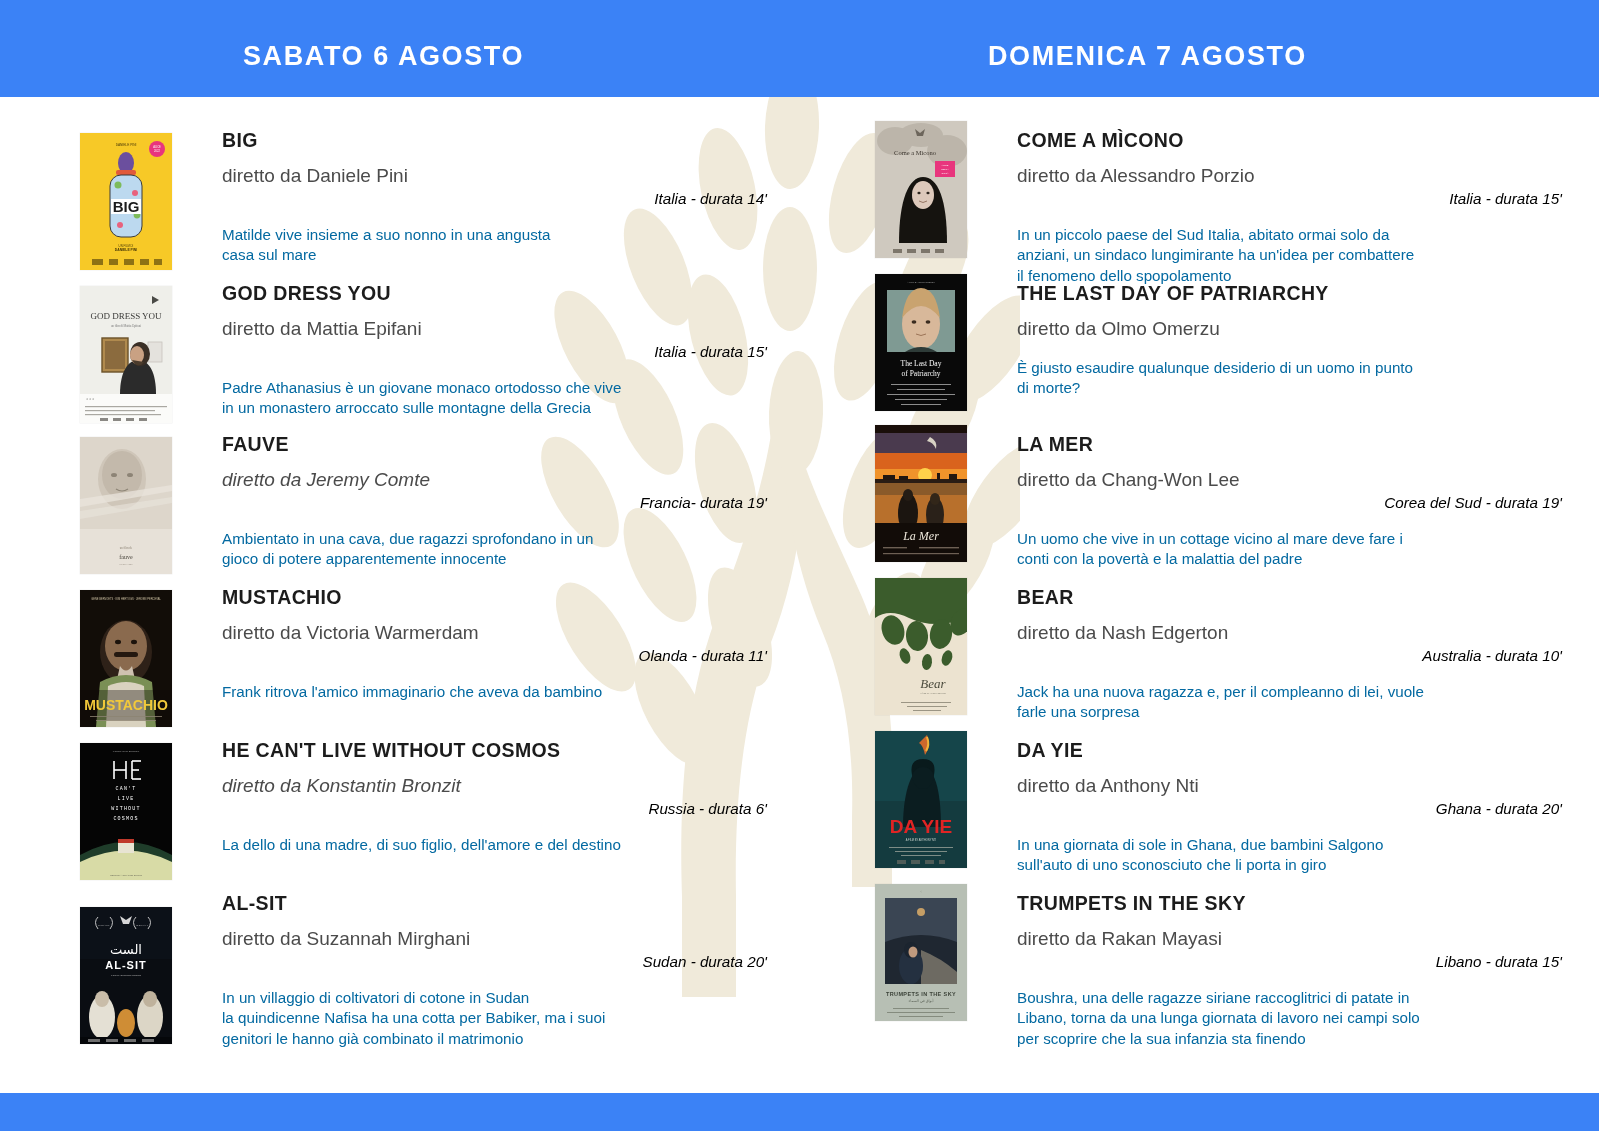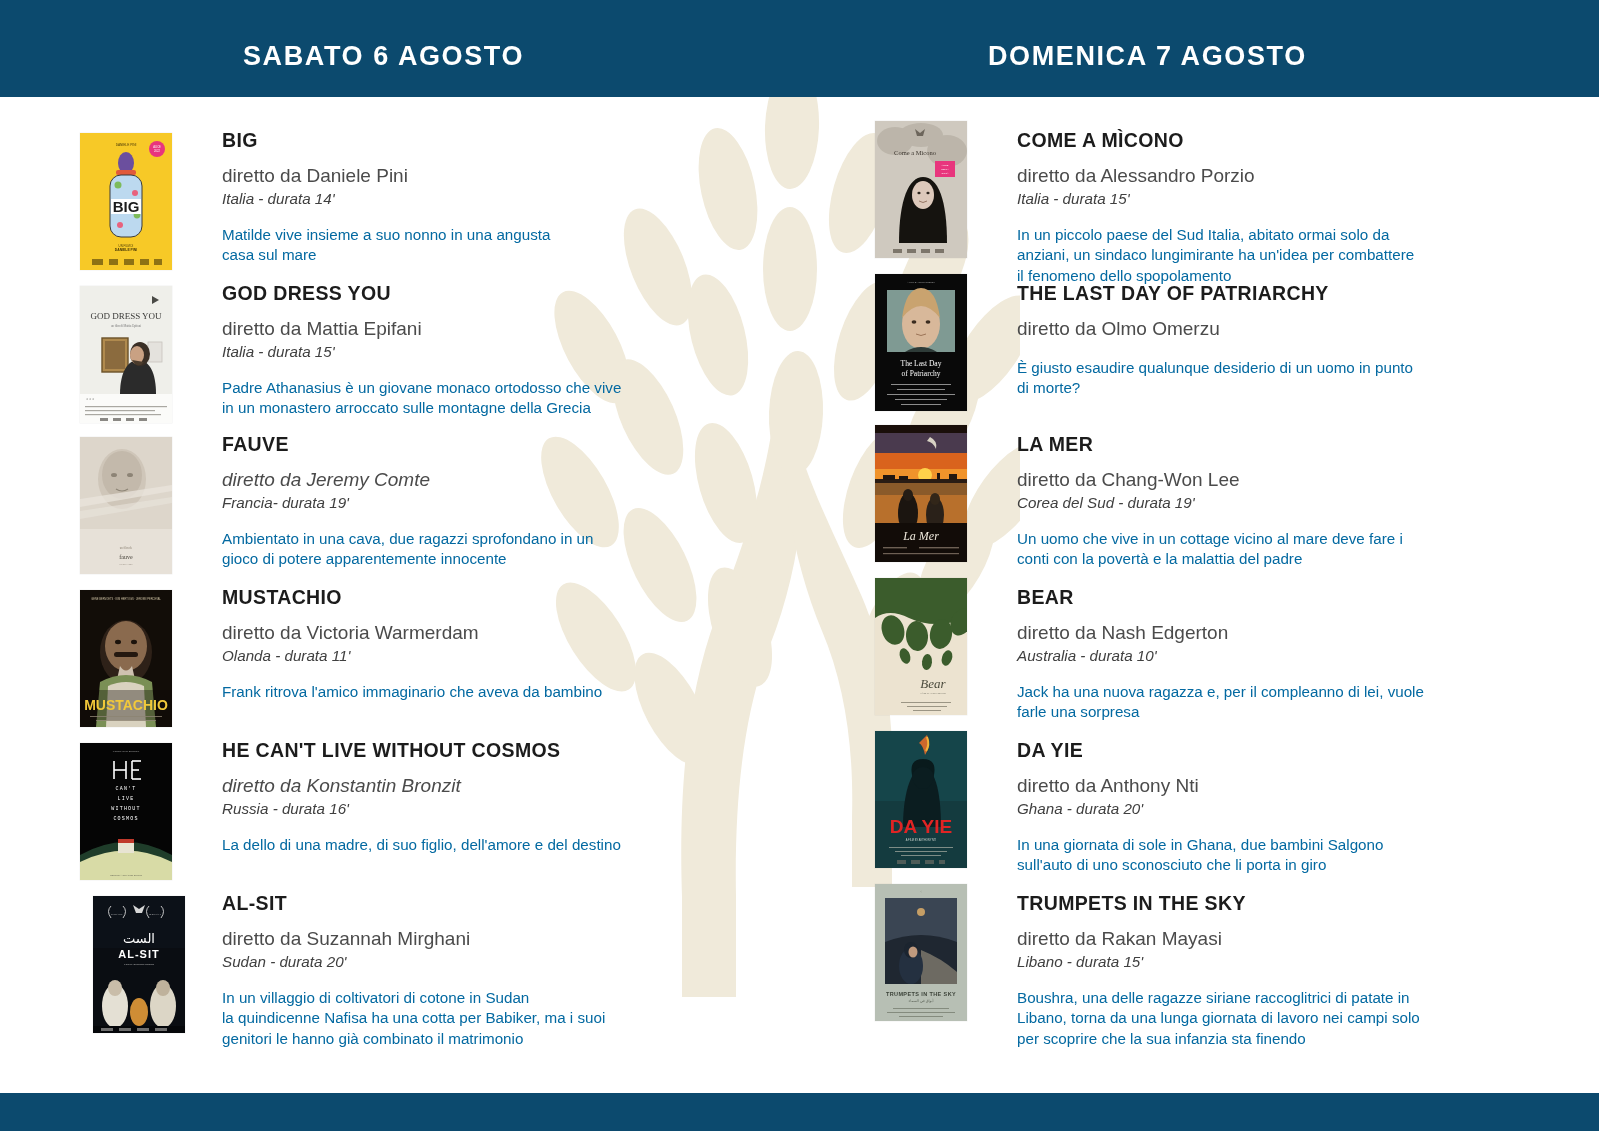--- a/index.html
+++ b/index.html
@@ -16,21 +16,21 @@
     height: 1131px;
     background: #ffffff;
     overflow: hidden;
   }
 
   
   .bar {
     position: absolute;
     left: 0;
     width: 1599px;
-    background: #0c4a6e;
+    background: #3b82f6;
   }
   #header-bar { top: 0; height: 97px; }
   #footer-bar { top: 1093px; height: 38px; }
 
   .bar-title {
     position: absolute;
     top: 41px;
     font-size: 27px;
     font-weight: bold;
     letter-spacing: 1.6px;
@@ -97,22 +97,23 @@
   .credit {
     font-size: 19px;
     color: #4b4b4b;
     line-height: 1.33;
   }
   .credit.italic, .country {
     font-style: italic;
   }
   .country {
     font-size: 15.2px;
-    color: #404040;
+    color: #000000;
     line-height: 1.33;
+    text-align: right;
   }
   .synopsis {
     margin-top: 16px;
     font-size: 15.2px;
     color: #0369a1;
     line-height: 1.35;
   }
 </style>
 </head>
 <body>
@@ -309,26 +310,26 @@
       <path d="M0 112 Q46 86 92 112 L92 137 L0 137 Z" fill="#1f3d2a"></path>
       <path d="M0 119 Q46 96 92 119 L92 137 L0 137 Z" fill="#d8dba6"></path>
       <rect x="38" y="96" width="16" height="14" fill="#e8e4d2"></rect>
       <rect x="38" y="96" width="16" height="4" fill="#c0392b"></rect>
       <text x="46" y="133" font-size="2.2" fill="#6b6b5a" text-anchor="middle" font-family="Liberation Sans">MELNITSA ANIMATION STUDIO</text>
     </svg>
         </div>
         <div class="entry-text">
           <div class="film-title">HE CAN'T LIVE WITHOUT COSMOS</div>
           <div class="credit italic">diretto da Konstantin Bronzit</div>
-          <div class="country">Russia  - durata 16'</div>
+          <div class="country">Russia  - durata 6'</div>
           <div class="synopsis">La dello di una madre, di suo figlio, dell'amore e del destino</div>
         </div>
       </div>
       <div class="film-entry" style="top: 796px;">
-        <div class="poster" style="top: 3px; margin-left: 13px;">
+        <div class="poster" style="top: 14px;">
     <svg viewBox="0 0 92 137" preserveAspectRatio="none">
       <rect width="92" height="137" fill="#0a0d12"></rect>
       <rect y="0" width="92" height="52" fill="#0c1118"></rect>
       <g stroke="#d6d6d6" stroke-width="0.9" fill="none">
         <path d="M18 10 q-5 5 0 12"></path>
               <path d="M30 10 q5 5 0 12"></path>
         <path d="M56 10 q-5 5 0 12"></path>
               <path d="M68 10 q5 5 0 12"></path>
       </g>
       <text x="24" y="19" font-size="2.2" fill="#cfcfcf" text-anchor="middle" font-family="Liberation Serif">SUNDANCE</text>

